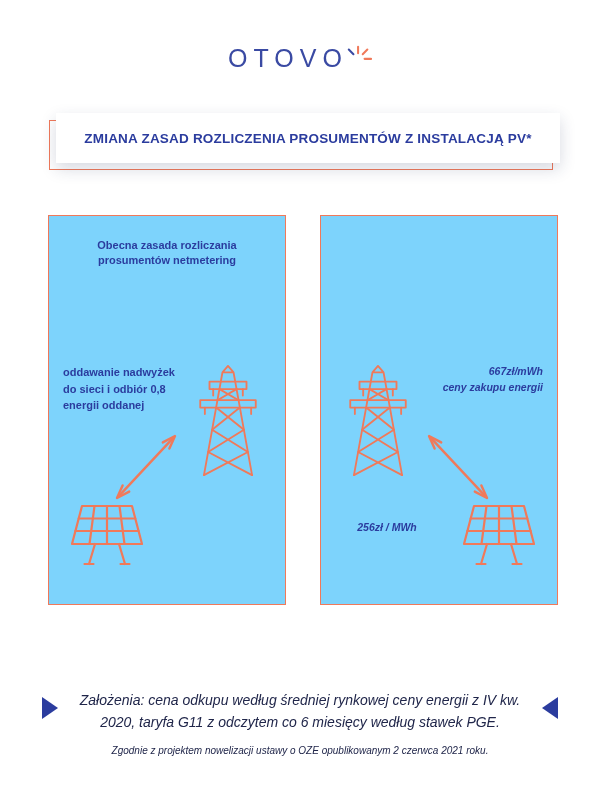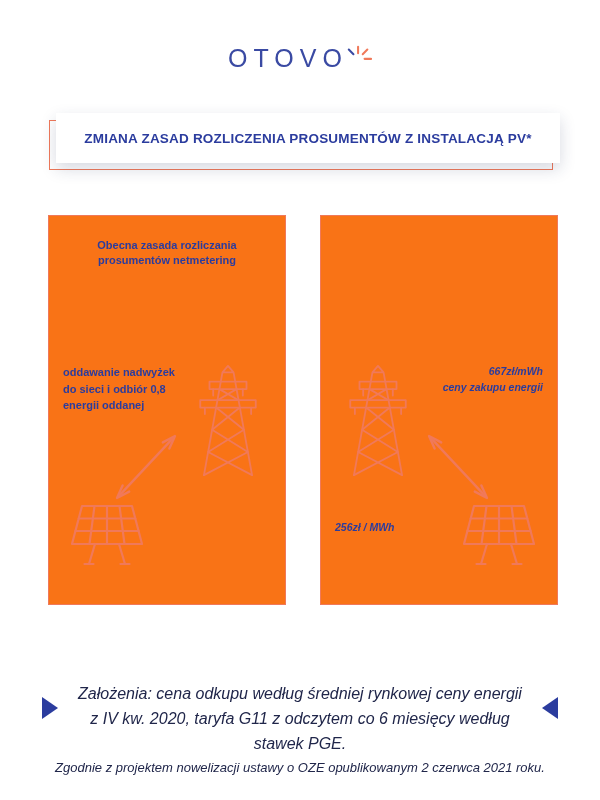--- a/index.html
+++ b/index.html
@@ -13,48 +13,48 @@
   .logo-spark { width:26px; height:28px; margin-top:-6px; margin-left:-2px; }
 
   
   .title-wrap { position:absolute; left:56px; top:113px; width:504px; height:50px; }
   .title-offset { position:absolute; left:-7px; top:7px; width:100%; height:100%; border:1.5px solid var(--orange); background:transparent; }
   .title-box { position:absolute; inset:0; background:#fff; box-shadow:0 6px 16px rgba(35,45,90,.18);
                display:flex; align-items:center; justify-content:center; }
   .title-box h1 { font-size:13.5px; font-weight:bold; color:var(--blue); letter-spacing:.2px; white-space:nowrap; }
 
   
-  .panel { position:absolute; top:215px; width:238px; height:390px; border:1.5px solid var(--orange); background:#f97316; }
+  .panel { position:absolute; top:215px; width:238px; height:390px; border:1.5px solid var(--orange); background:#7dd3fc; }
   .panel-left  { left:48px; }
   .panel-right { left:320px; }
   .panel h2 { margin:22px 16px 0; font-size:11px; line-height:1.4; font-weight:bold; color:var(--blue); text-align:center; }
 
   .note { position:absolute; left:14px; top:148px; width:120px; font-size:11px; font-weight:bold;
           color:var(--blue); line-height:1.5; }
 
   .price { position:absolute; color:var(--blue); font-size:10.5px; font-weight:bold; line-height:1.5;font-style:italic; }
   .price-buy  { top:148px; right:14px; width:112px; text-align:right; }
-  .price-sell { top:304px; left:14px;  width:104px; text-align:left; }
+  .price-sell { top:304px; left:14px;  width:104px; text-align:center; }
 
   
   .orange-icon { color:var(--orange); position:absolute; }
   .tower { width:74px; height:118px; top:146px; }
   .panel-left  .tower { right:20px; }
   .panel-right .tower { left:20px; }
   .solar { width:84px; height:72px; top:284px; }
   .panel-left  .solar { left:16px; }
   .panel-right .solar { right:16px; }
   .arrow { width:78px; height:84px; top:208px; }
   .panel-left  .arrow { left:58px; }
   .panel-right .arrow { left:98px; }
 
   
   .footer { position:absolute; left:0; right:0; top:678px; text-align:center; color:var(--ink); font-style:italic; }
-  .assumptions { font-size:16px; line-height:1.55; max-width:452px; margin:4px auto; }
-  .legal { font-size:13px; margin-top:4px; }
+  .assumptions { font-size:14px; line-height:1.55; max-width:452px; margin:12px auto; }
+  .legal { font-size:10px; margin-top:4px; }
   .tri { position:absolute; width:0; height:0; border-top:11px solid transparent; border-bottom:11px solid transparent; top:697px; }
   .tri-left  { left:42px;  border-left:16px solid var(--blue); }
   .tri-right { right:42px; border-right:16px solid var(--blue); }
 </style>
 </head>
 <body>
 
 <div class="page">
 
   <header class="logo">

